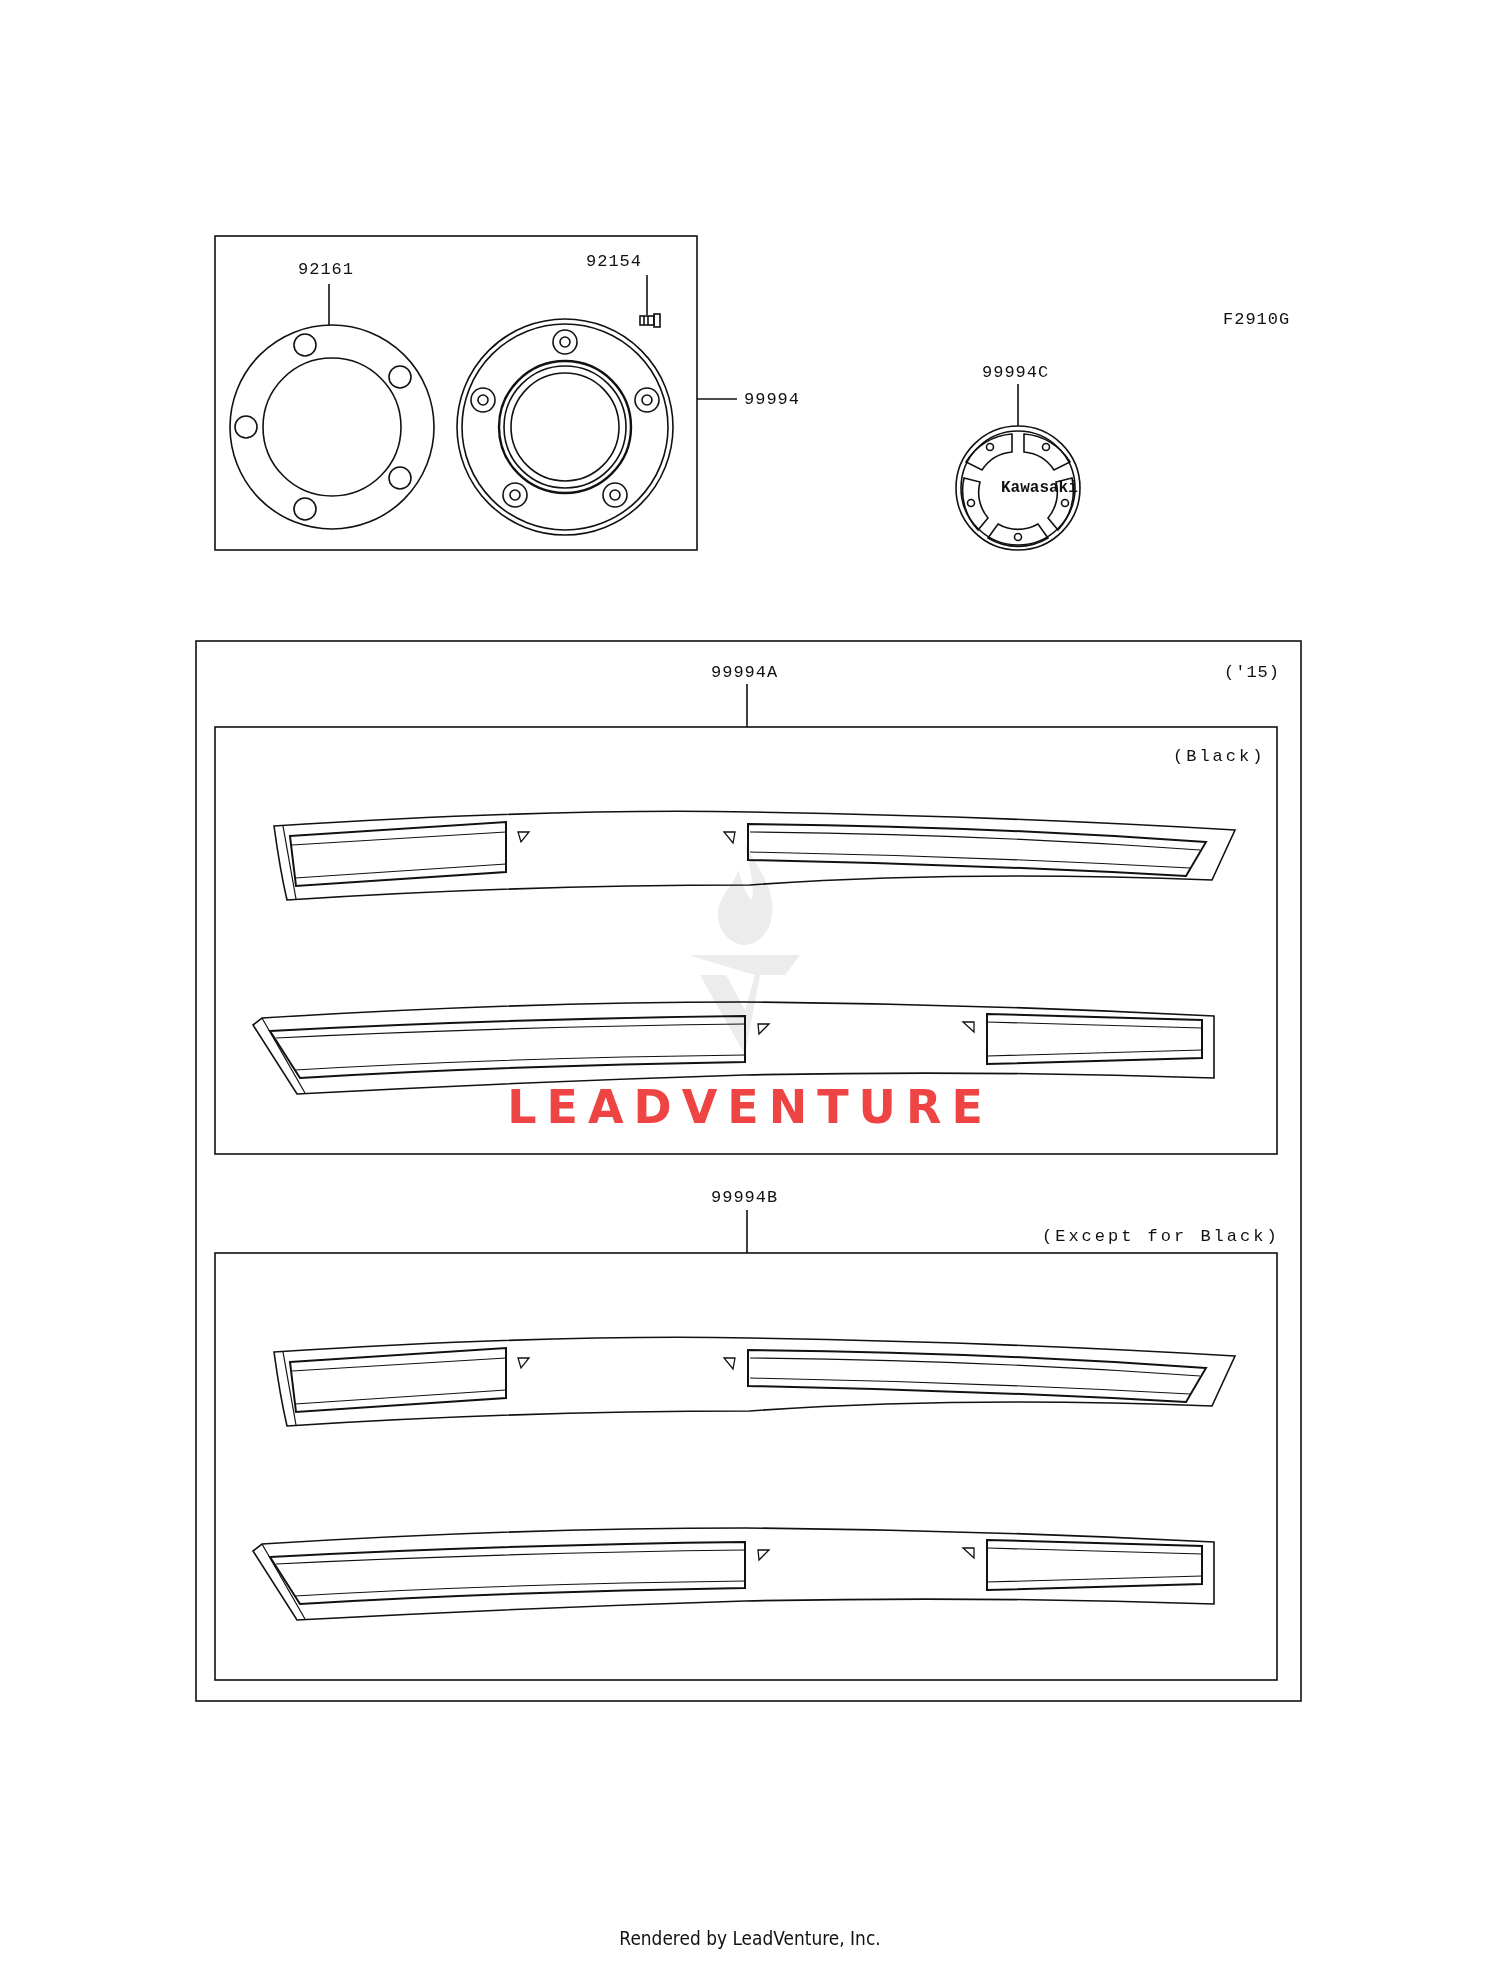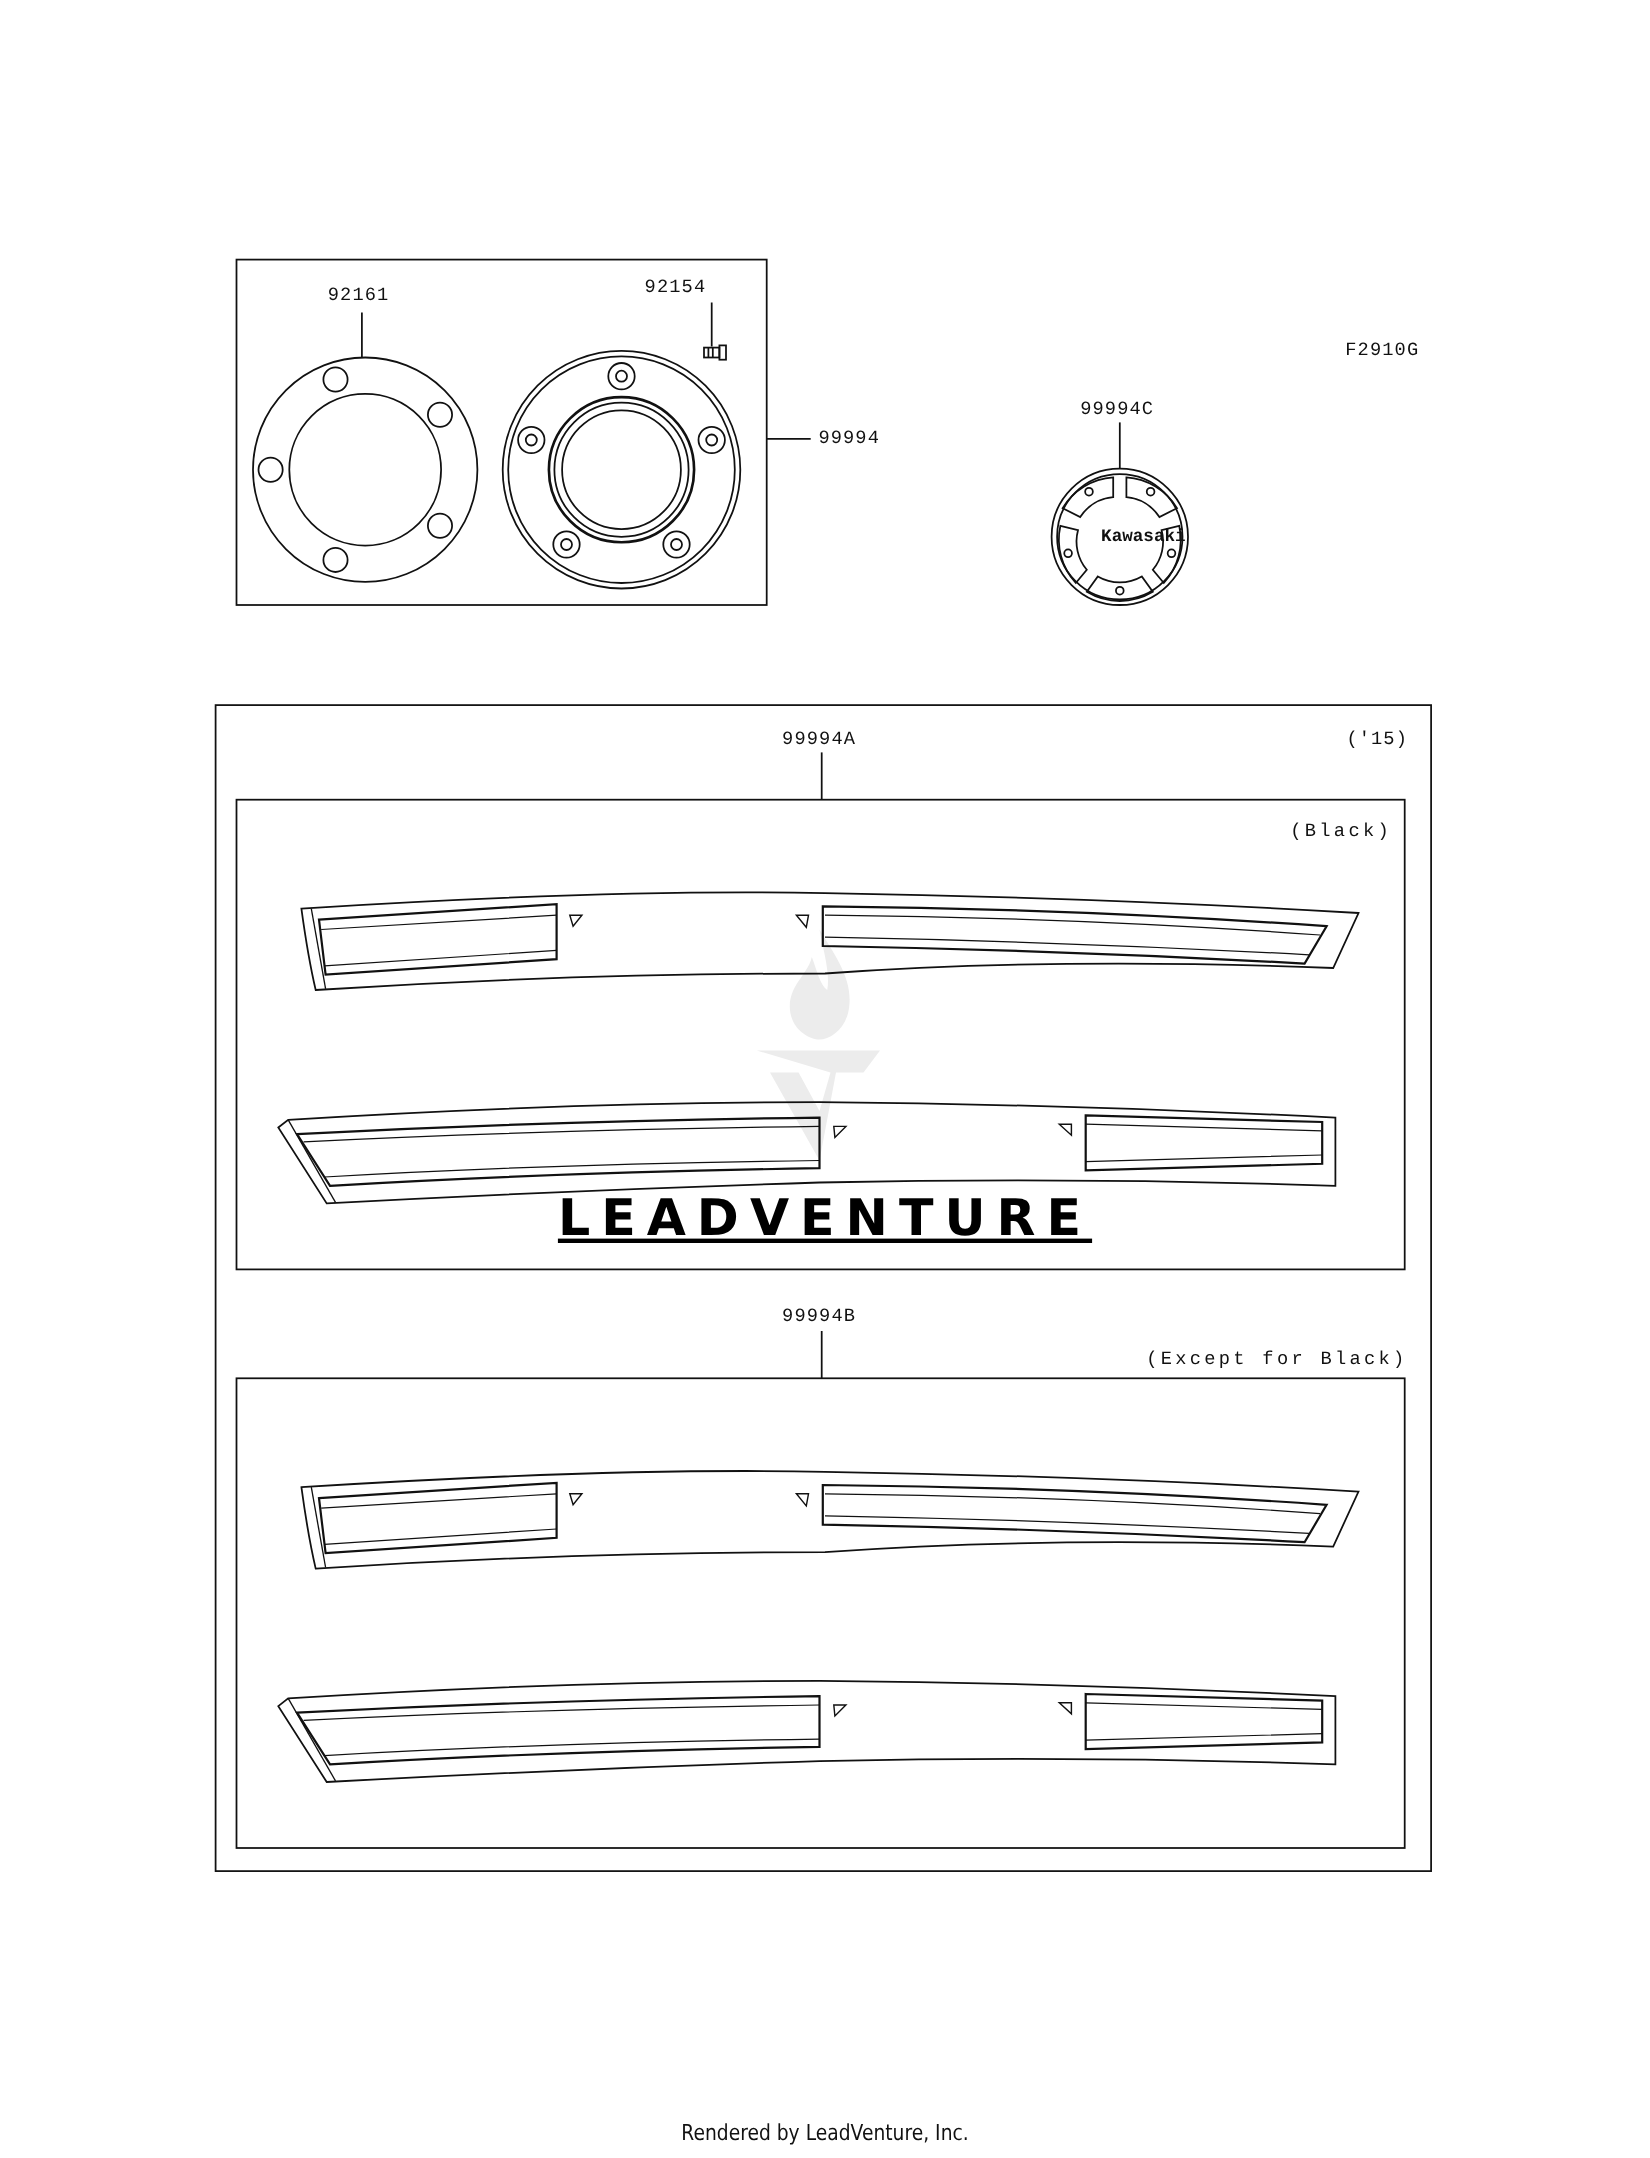--- a/index.html
+++ b/index.html
@@ -1,21 +1,21 @@
 <!DOCTYPE html>
 <html><head>
 <meta charset="utf-8">
 <style>
   html, body { margin: 0; padding: 0; background: #ffffff; }
   body { width: 1500px; height: 1962px; position: relative; overflow: hidden; font-family: "DejaVu Sans", sans-serif; }
   .lbl { position: absolute; font-family: Liberation Mono, monospace; font-size: 17px; color: #111; letter-spacing: 1px; white-space: nowrap; line-height: 1; }
   .note { letter-spacing: 3px; }
   svg#diagram { position: absolute; left: 0; top: 0; }
   .footer { position: absolute; left: 0; width: 1500px; top: 1926px; text-align: center; font-family: "DejaVu Sans", sans-serif; font-size: 20px; color: #111; transform: scaleX(0.85); }
-  .wm { position: absolute; left: 485px; top: 1080px; width: 530px; text-align: center; font-family: "DejaVu Sans", sans-serif; font-weight: bold; font-size: 46px; letter-spacing: 10px; color: #000000; text-decoration: underline; }
+  .wm { position: absolute; left: 485px; top: 1080px; width: 530px; text-align: center; font-family: "DejaVu Sans", sans-serif; font-weight: bold; font-size: 46px; letter-spacing: 10px; color: #ef4444; }
 </style>
 </head>
 <body>
 
 <div class="wm">LEADVENTURE</div>
 
 <svg id="diagram" width="1500" height="1962" viewBox="0 0 1500 1962">
 
   <g fill="#ececec" stroke="none">
     <path d="M745 845 C 760 870, 775 890, 772 915 C 770 935, 755 945, 745 945 C 735 945, 718 935, 718 915 C 718 895, 735 885, 738 870 C 742 880, 745 895, 752 900 C 755 885, 748 862, 745 845 Z"></path>

